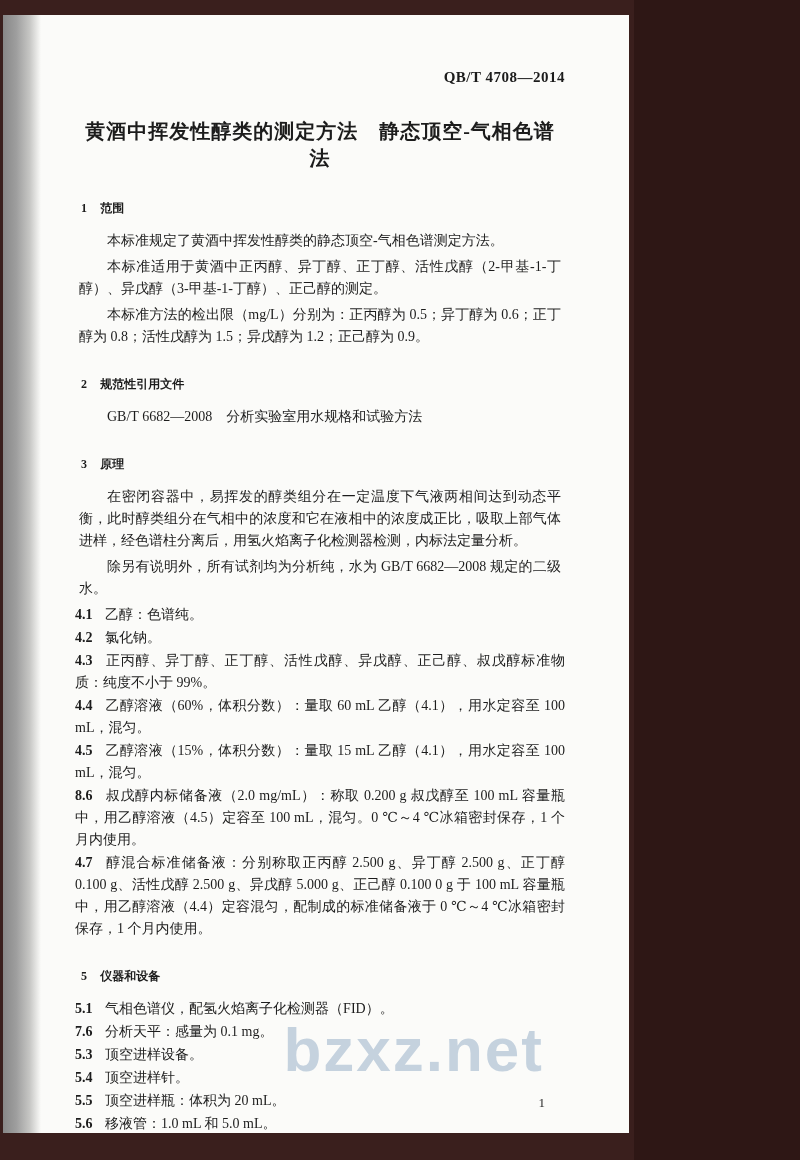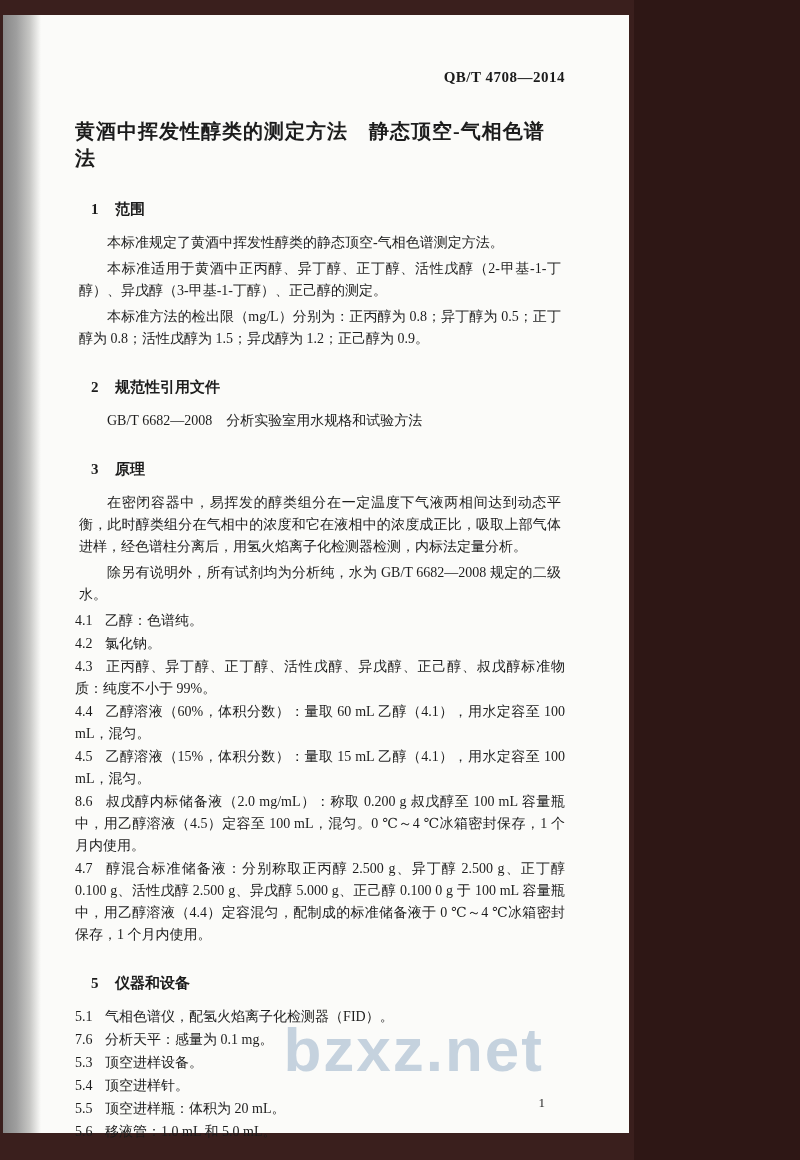--- a/index.html
+++ b/index.html
@@ -37,43 +37,44 @@
     font-size: 14px;
   }
   .doc-code {
     text-align: right;
     font-weight: bold;
     font-size: 15px;
     letter-spacing: 0.5px;
   }
   .doc-title {
     margin: 32px 0 10px 0;
+    text-align: center;
     font-size: 20px;
     font-weight: bold;
     letter-spacing: 1px;
   }
   .sec-heading {
-    margin: 28px 0 13px 16px;
+    margin: 28px 0 13px 6px;
     font-weight: bold;
-    font-size: 15px;
+    font-size: 12px;
   }
   .sec-heading .sec-num { margin-right: 1.1em; }
   p.para {
     margin: 4px;
     line-height: 22px;
     text-indent: 2em;
     text-align: justify;
   }
   p.clause {
     margin: 0 0 1px 0;
     line-height: 22px;
     text-align: justify;
   }
   p.clause .clause-num {
-    font-weight: normal;
+    font-weight: bold;
     margin-right: 0.9em;
   }
   .watermark {
     position: absolute;
     right: 85px;
     bottom: 48px;
     font-family: "Liberation Sans", "DejaVu Sans", sans-serif;
     font-weight: bold;
     font-size: 62px;
     letter-spacing: 2px;
@@ -98,21 +99,21 @@
 
     <div class="content">
       <div class="doc-code">QB/T 4708—2014</div>
 
       <h1 class="doc-title">黄酒中挥发性醇类的测定方法　静态顶空-气相色谱法</h1>
 
       <div id="sections">
           <div class="sec-heading"><span class="sec-num">1</span><span>范围</span></div>
           <p class="para">本标准规定了黄酒中挥发性醇类的静态顶空-气相色谱测定方法。</p>
           <p class="para">本标准适用于黄酒中正丙醇、异丁醇、正丁醇、活性戊醇（2-甲基-1-丁醇）、异戊醇（3-甲基-1-丁醇）、正己醇的测定。</p>
-          <p class="para">本标准方法的检出限（mg/L）分别为：正丙醇为 0.8；异丁醇为 0.5；正丁醇为 0.8；活性戊醇为 1.5；异戊醇为 1.2；正己醇为 0.9。</p>
+          <p class="para">本标准方法的检出限（mg/L）分别为：正丙醇为 0.5；异丁醇为 0.6；正丁醇为 0.8；活性戊醇为 1.5；异戊醇为 1.2；正己醇为 0.9。</p>
           <div class="sec-heading"><span class="sec-num">2</span><span>规范性引用文件</span></div>
           <p class="para">GB/T 6682—2008　分析实验室用水规格和试验方法</p>
           <div class="sec-heading"><span class="sec-num">3</span><span>原理</span></div>
           <p class="para">在密闭容器中，易挥发的醇类组分在一定温度下气液两相间达到动态平衡，此时醇类组分在气相中的浓度和它在液相中的浓度成正比，吸取上部气体进样，经色谱柱分离后，用氢火焰离子化检测器检测，内标法定量分析。</p>
           <p class="para">除另有说明外，所有试剂均为分析纯，水为 GB/T 6682—2008 规定的二级水。</p>
           <p class="clause"><span class="clause-num">4.1</span>乙醇：色谱纯。</p>
           <p class="clause"><span class="clause-num">4.2</span>氯化钠。</p>
           <p class="clause"><span class="clause-num">4.3</span>正丙醇、异丁醇、正丁醇、活性戊醇、异戊醇、正己醇、叔戊醇标准物质：纯度不小于 99%。</p>
           <p class="clause"><span class="clause-num">4.4</span>乙醇溶液（60%，体积分数）：量取 60 mL 乙醇（4.1），用水定容至 100 mL，混匀。</p>
           <p class="clause"><span class="clause-num">4.5</span>乙醇溶液（15%，体积分数）：量取 15 mL 乙醇（4.1），用水定容至 100 mL，混匀。</p>

